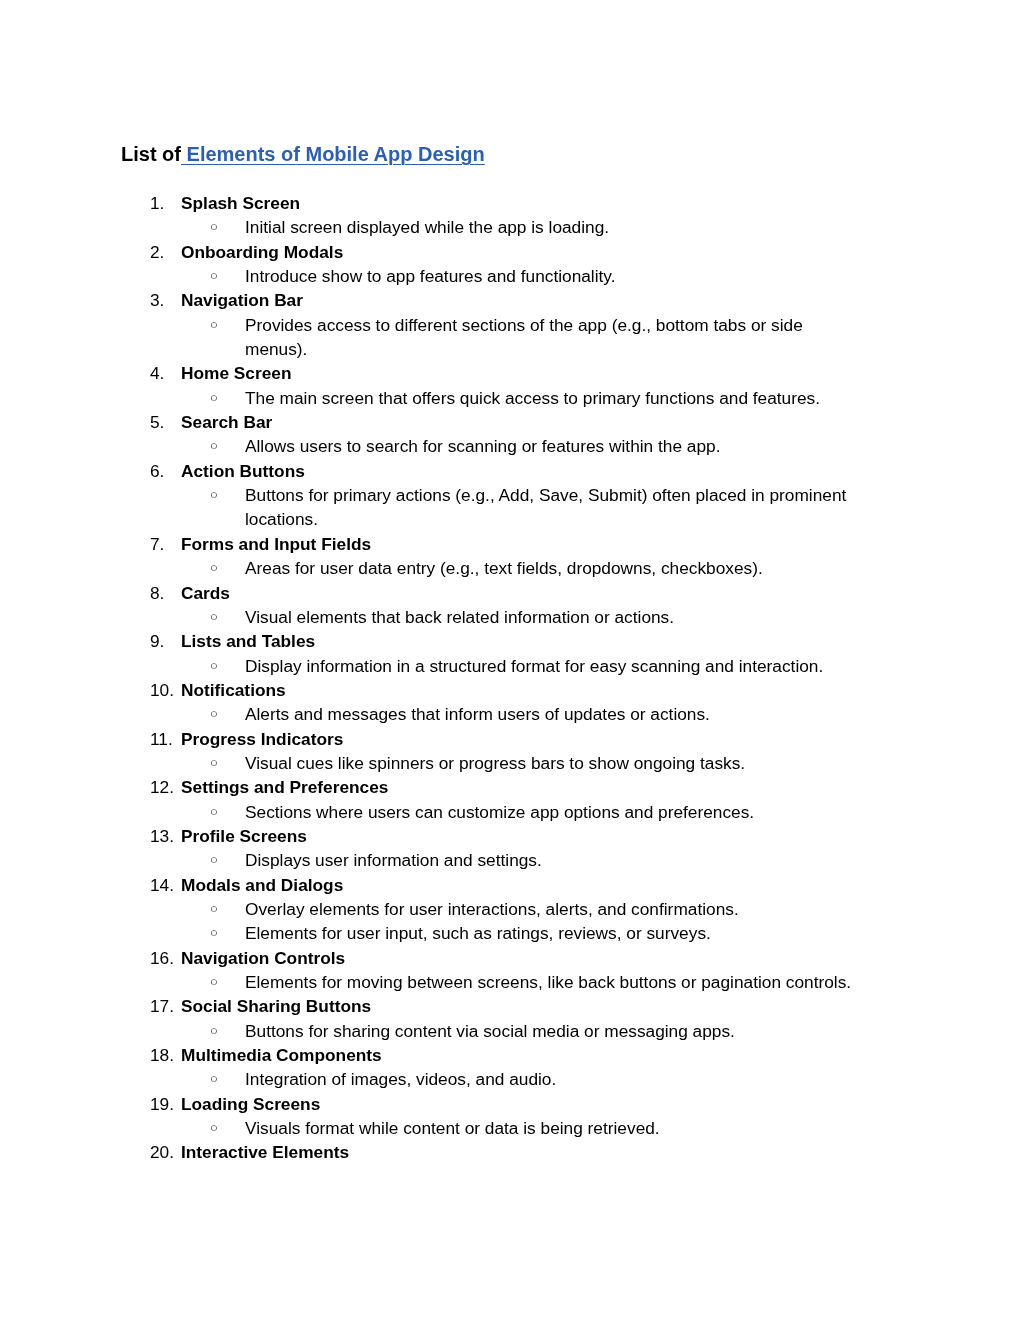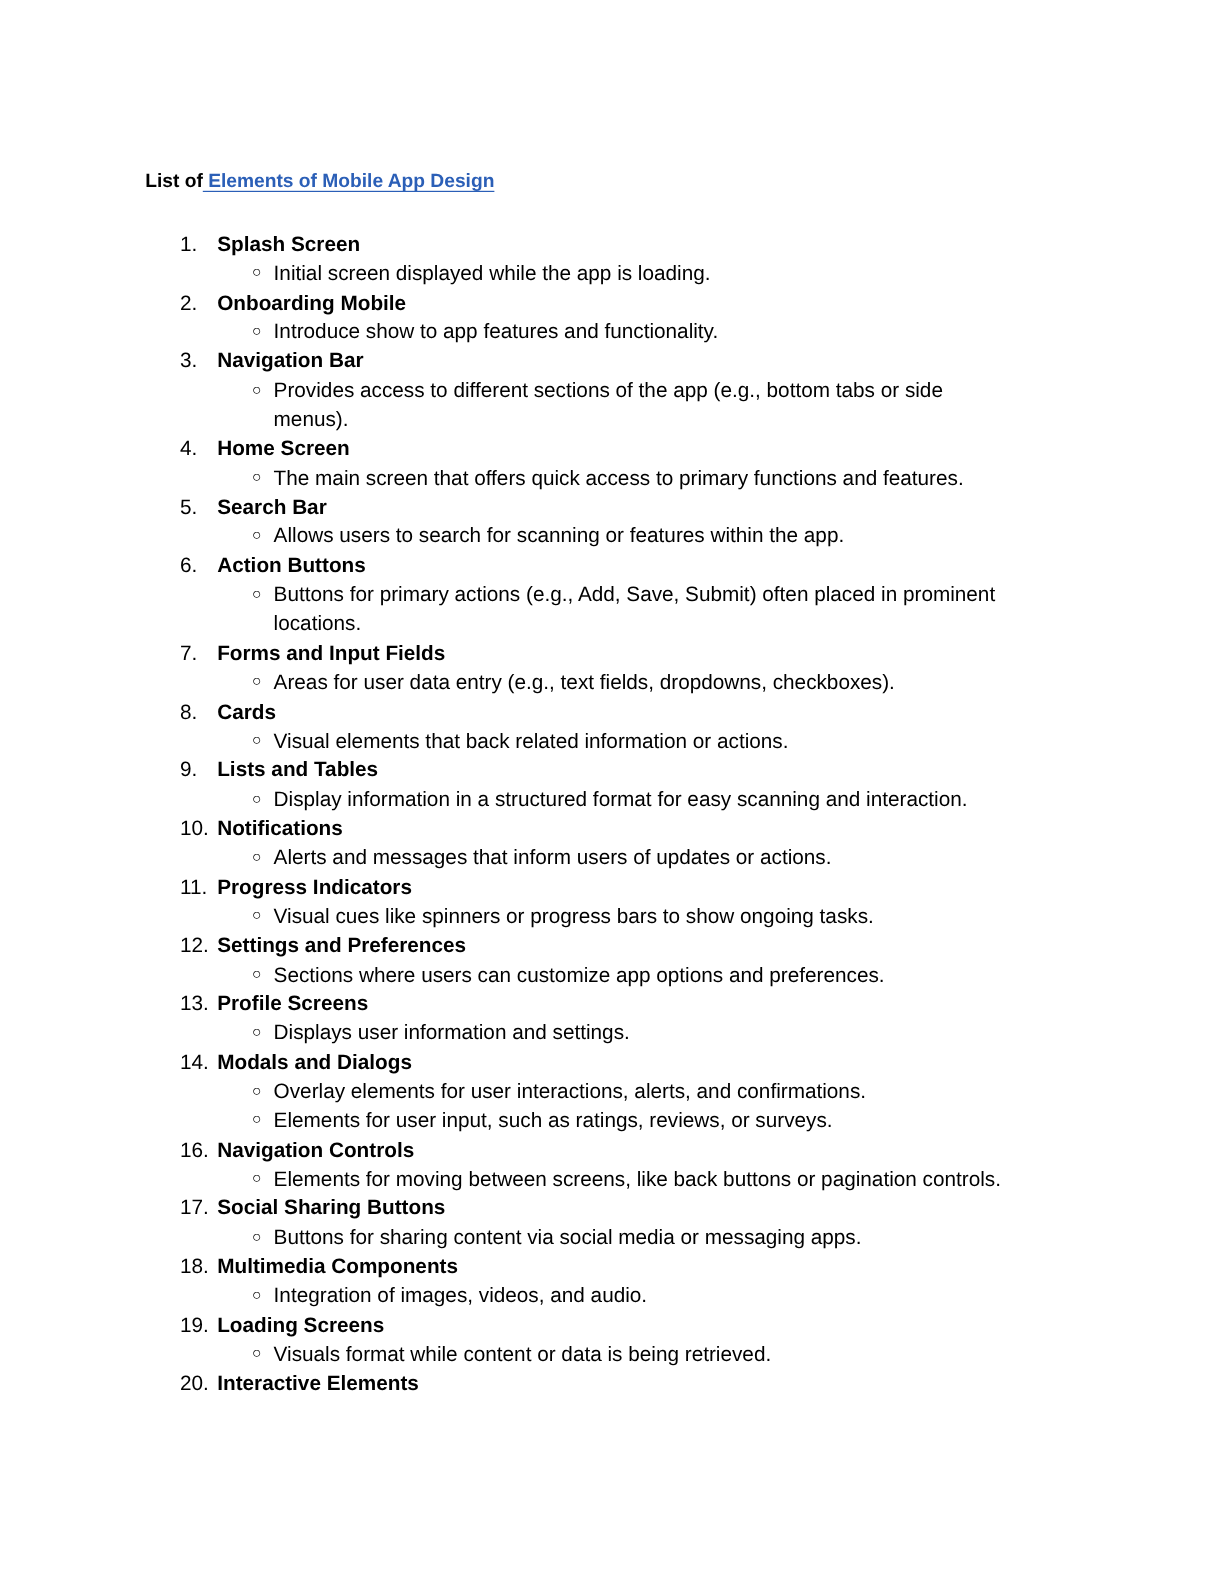--- a/index.html
+++ b/index.html
@@ -1,44 +1,44 @@
 <!DOCTYPE html>
 <html><head>
 <meta charset="utf-8">
 <style>
   html, body { margin: 0; padding: 0; background: #ffffff; }
   body { width: 1024px; height: 1325px; position: relative; overflow: hidden;
          font-family: "Liberation Sans", sans-serif; color: #000; }
   .page { position: absolute; left: 0; top: 0; width: 1024px; height: 1325px; }
-  .title { position: absolute; left: 121px; top: 143px; font-size: 16px; font-weight: bold; white-space: pre; }
+  .title { position: absolute; left: 121px; top: 143px; font-size: 20px; font-weight: bold; white-space: pre; }
   .title .link { color: #2b5fb7; text-decoration: underline; text-decoration-thickness: 1px; text-underline-offset: 3px; }
   .list { position: absolute; left: 0; top: 191px; width: 1024px; }
   .line { position: relative; height: 24.35px; font-size: 17.3px; line-height: 24.35px; white-space: nowrap; }
   .num { position: absolute; left: 150px; }
   .head { position: absolute; left: 181px; font-weight: bold; }
   .bullet { position: absolute; left: 210px; font-size: 13px; }
-  .desc { position: absolute; left: 228px; }
+  .desc { position: absolute; left: 245px; }
 </style>
 </head>
 <body>
 
 <div class="page">
   <div class="title"><span>List of</span><span class="link"> Elements of Mobile App Design</span></div>
   <div class="list" id="list">
       <div class="line">
         <span class="num">1.</span>
         <span class="head">Splash Screen</span>
       </div>
       <div class="line">
         <span class="bullet">○</span>
         <span class="desc">Initial screen displayed while the app is loading.</span>
       </div>
       <div class="line">
         <span class="num">2.</span>
-        <span class="head">Onboarding Mobile</span>
+        <span class="head">Onboarding Modals</span>
       </div>
       <div class="line">
         <span class="bullet">○</span>
         <span class="desc">Introduce show to app features and functionality.</span>
       </div>
       <div class="line">
         <span class="num">3.</span>
         <span class="head">Navigation Bar</span>
       </div>
       <div class="line">

